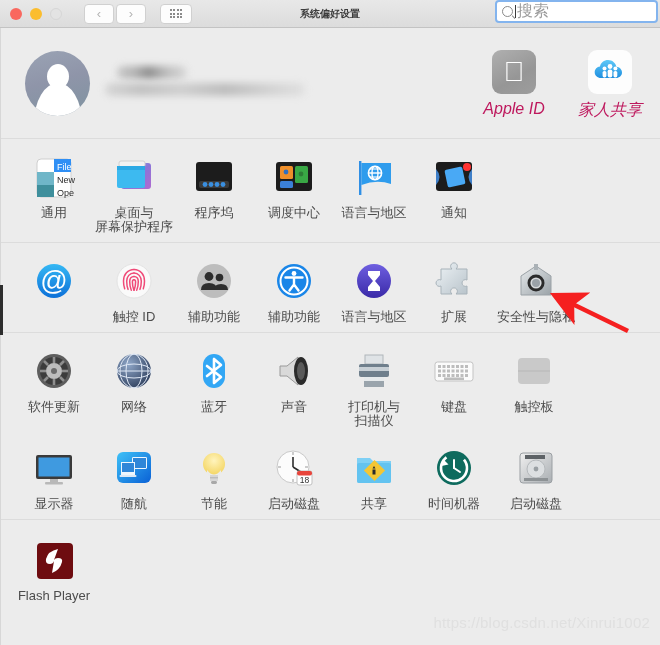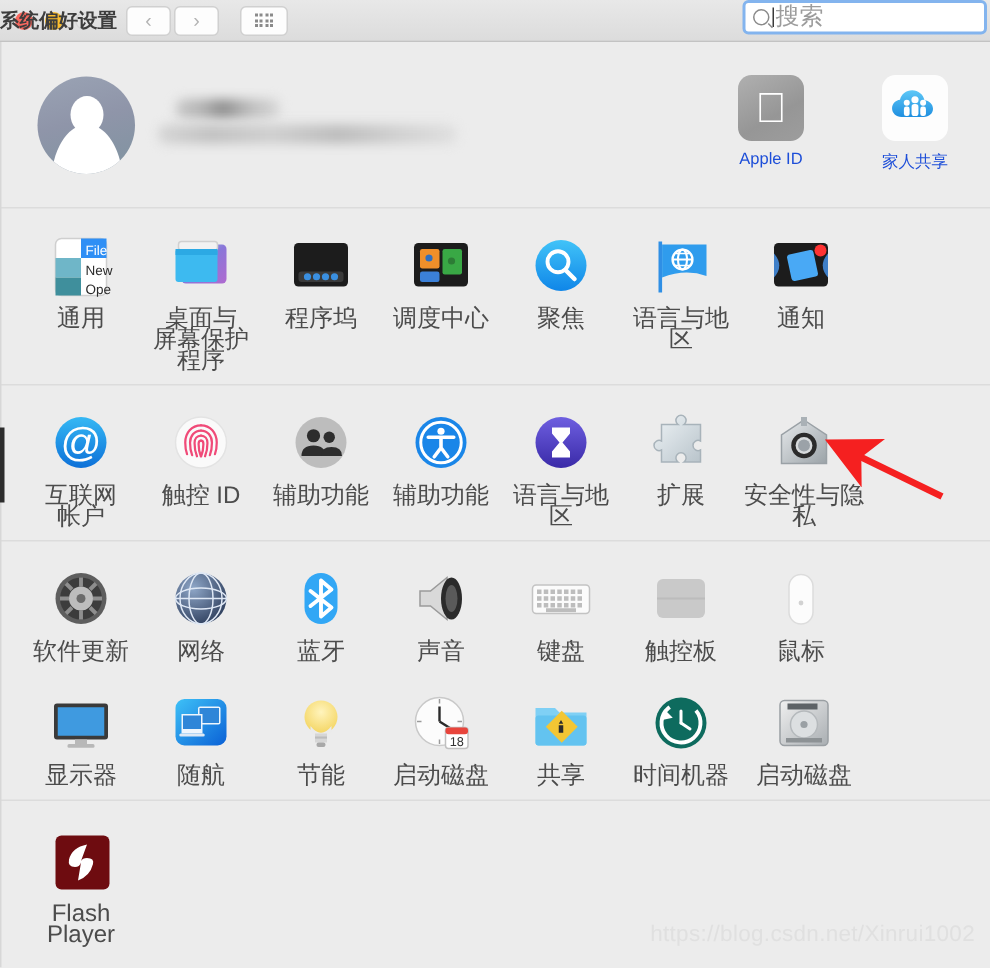--- a/index.html
+++ b/index.html
@@ -61,22 +61,22 @@
     grid-template-rows: repeat(3, 2px);
     gap: 1.5px;
   }
   .griddots i { background: #8a8a8a; width: 2px; height: 2px; display: block; }
 
   .win-title {
     position: absolute;
     left: 0; right: 0; top: 0;
     height: 16px;
     line-height: 28px;
-    text-align: left;
-    font-size: 13px;
+    text-align: center;
+    font-size: 10px;
     font-weight: bold;
     color: #3d3d3d;
     pointer-events: none;
   }
   .searchwrap {
     position: absolute;
     right: 2px; top: 0px;
     width: 163px; height: 23px;
     border: 2px solid #83b4ee;
     border-radius: 4px;
@@ -175,21 +175,21 @@
     width: 72px;
     text-align: center;
   }
   .acct-item .glyph {
     width: 44px; height: 44px;
     margin: 0 auto 6px;
     border-radius: 9px;
     position: relative;
   }
   .acct-item .cap {
-    font-size: 11px; color: #1d4ed8;
+    font-size: 16px; color: #be185d; font-style: italic;
   }
   .appleid-bg {
     background: linear-gradient(150deg,#b0b0b0,#969696 60%,#9d9d9d);
   }
   .apple-logo {
     position: absolute; left: 50%; top: 50%;
     transform: translate(-50%,-50%);
     font-size: 28px; color: #fff; line-height: 1;
   }
   .family-bg { background: #fdfdfd; }
@@ -209,21 +209,21 @@
     padding-top: 6px;
     position: relative;
   }
   .cell.wide { width: 82px; }
   .icon-slot {
     width: 46px; height: 46px;
     margin: 0 auto 5px;
     position: relative;
   }
   .label {
-    font-size: 16px;
+    font-size: 13px;
     color: #4c4c4c;
     line-height: 14px;
     white-space: pre-line;
   }
 
   
   .flash-section { padding: 12px 0 0; }
 
   .watermark {
     position: absolute;
@@ -385,36 +385,20 @@
             <rect x="24" y="11" width="13" height="17" rx="1.5" fill="#39a845"></rect>
             <rect x="9" y="26" width="13" height="7" rx="1.5" fill="#3b80d8"></rect>
             <circle cx="15" cy="17" r="2.4" fill="#2f6fc0"></circle>
             <circle cx="30" cy="19" r="2.4" fill="#2d7c36"></circle>
           </svg>
         </div>
         <div class="label">调度中心</div>
       </div>
 
 
-      <div class="cell">
-        <div class="icon-slot">
-          <svg width="46" height="46" viewBox="0 0 46 46">
-            <defs>
-                <linearGradient id="spg" x1="0" y1="0" x2="0" y2="1">
-              <stop offset="0" stop-color="#41c3f8"></stop>
-                  <stop offset="1" stop-color="#0f86e8"></stop>
-            </linearGradient>
-              </defs>
-            <circle cx="23" cy="22" r="17" fill="url(#spg)"></circle>
-            <circle cx="21" cy="19.5" r="7" fill="none" stroke="#fff" stroke-width="2.6"></circle>
-            <line x1="26" y1="25" x2="32" y2="31" stroke="#fff" stroke-width="3" stroke-linecap="round"></line>
-          </svg>
-        </div>
-        <div class="label">聚焦</div>
-      </div>
 
       <div class="cell">
         <div class="icon-slot">
           <svg width="46" height="46" viewBox="0 0 46 46">
             <rect x="8" y="6" width="2.4" height="34" fill="#2f8fe5"></rect>
             <path d="M10.4 8 H40 V29 Q26 24 10.4 30 Z" fill="#2f9ced"></path>
             <circle cx="24" cy="18" r="6.6" fill="none" stroke="#fff" stroke-width="1.6"></circle>
             <ellipse cx="24" cy="18" rx="3" ry="6.6" fill="none" stroke="#fff" stroke-width="1.4"></ellipse>
             <line x1="17.4" y1="18" x2="30.6" y2="18" stroke="#fff" stroke-width="1.4"></line>
             <line x1="19" y1="14" x2="29" y2="14" stroke="#fff" stroke-width="1.1"></line>
@@ -451,22 +435,20 @@
             <defs>
                 <linearGradient id="iag" x1="0" y1="0" x2="0" y2="1">
               <stop offset="0" stop-color="#35b8f4"></stop>
                   <stop offset="1" stop-color="#0d70d8"></stop>
             </linearGradient>
               </defs>
             <circle cx="23" cy="22" r="17" fill="url(#iag)"></circle>
             <text x="23" y="31" font-size="27" fill="#fff" text-anchor="middle" font-family="Liberation Sans">@</text>
           </svg>
         </div>
-        <div class="label">互联网
-帐户</div>
       </div>
 
       <div class="cell">
         <div class="icon-slot">
           <svg width="46" height="46" viewBox="0 0 46 46">
             <circle cx="23" cy="22" r="17" fill="#fafafa" stroke="#e3e3e3"></circle>
             <g fill="none" stroke="#f04a78" stroke-width="1.5" stroke-linecap="round">
               <path d="M23 10.5 c-6.2 0-10.5 5-10.5 11.5 0 3 .4 5.6 1.2 7.8"></path>
               <path d="M23 14 c-4.3 0-7.3 3.6-7.3 8.2 0 3.3.5 6 1.4 8.2"></path>
               <path d="M23 17.4 c-2.6 0-4.3 2.2-4.3 5 0 3.6.6 6.5 1.6 8.8"></path>
@@ -621,20 +603,33 @@
         <div class="icon-slot">
           <svg width="46" height="46" viewBox="0 0 46 46">
             <path d="M9 17 h7 L27 8 v28 L16 27 H9 z" fill="#d9d9d9" stroke="#9a9a9a"></path>
             <ellipse cx="30" cy="22" rx="7" ry="14" fill="#2b2b2b"></ellipse>
             <ellipse cx="30" cy="22" rx="4" ry="9" fill="#5a5a5a"></ellipse>
           </svg>
         </div>
         <div class="label">声音</div>
       </div>
 
+      <div class="cell">
+        <div class="icon-slot">
+          <svg width="46" height="46" viewBox="0 0 46 46">
+            <rect x="14" y="6" width="18" height="9" fill="#dfe3e6" stroke="#b0b6ba"></rect>
+            <rect x="8" y="15" width="30" height="13" rx="2" fill="#6f7f8c"></rect>
+            <rect x="8" y="18" width="30" height="4" fill="#c8d0d6"></rect>
+            <rect x="13" y="28" width="20" height="10" fill="#9aa4ac"></rect>
+            <rect x="13" y="28" width="20" height="4" fill="#e6eaec"></rect>
+          </svg>
+        </div>
+        <div class="label">打印机与
+扫描仪</div>
+      </div>
 
       <div class="cell">
         <div class="icon-slot">
           <svg width="46" height="46" viewBox="0 0 46 46">
             <rect x="4" y="13" width="38" height="19" rx="2.5" fill="#fbfbfb" stroke="#c3c3c3"></rect>
             <g fill="#bdbdbd">
               <rect x="7" y="16" width="3" height="3"></rect>
                 <rect x="11.5" y="16" width="3" height="3"></rect>
               <rect x="16" y="16" width="3" height="3"></rect>
                 <rect x="20.5" y="16" width="3" height="3"></rect>
@@ -665,29 +660,20 @@
       <div class="cell">
         <div class="icon-slot">
           <svg width="46" height="46" viewBox="0 0 46 46">
             <rect x="7" y="9" width="32" height="26" rx="4" fill="#c9c9c9"></rect>
             <line x1="7" y1="22" x2="39" y2="22" stroke="#bcbcbc" stroke-width="1.4"></line>
           </svg>
         </div>
         <div class="label">触控板</div>
       </div>
 
-      <div class="cell">
-        <div class="icon-slot">
-          <svg width="46" height="46" viewBox="0 0 46 46">
-            <rect x="15" y="6" width="16" height="33" rx="8" fill="#fcfcfc" stroke="#dcdcdc"></rect>
-            <circle cx="23" cy="25" r="1.6" fill="#d2d2d2"></circle>
-          </svg>
-        </div>
-        <div class="label">鼠标</div>
-      </div>
     </div>
 
     <div class="row" style="margin-top:12px;">
       <div class="cell">
         <div class="icon-slot">
           <svg width="46" height="46" viewBox="0 0 46 46">
             <rect x="5" y="9" width="36" height="24" rx="2" fill="#3a3a3a"></rect>
             <rect x="7.5" y="11.5" width="31" height="19" fill="#3f9ae0"></rect>
             <rect x="19" y="33" width="8" height="4" fill="#b8b8b8"></rect>
             <rect x="14" y="36" width="18" height="2.5" rx="1" fill="#b8b8b8"></rect>

